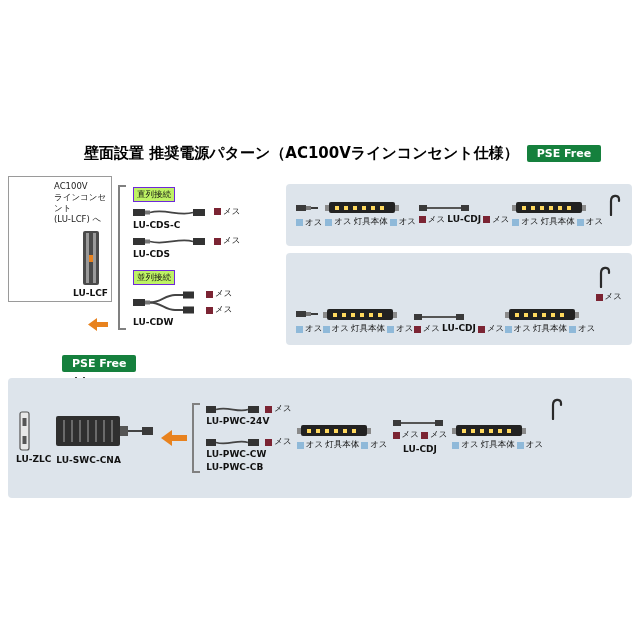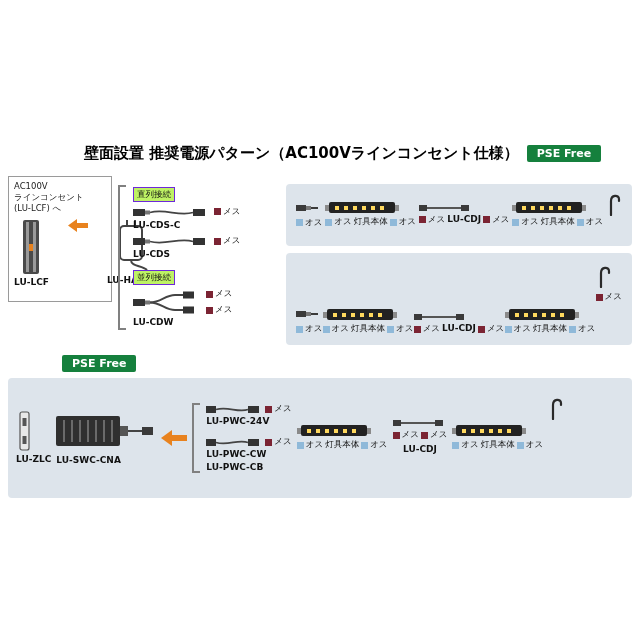--- a/index.html
+++ b/index.html
@@ -14,22 +14,22 @@
   .plabel { font-size:9px; font-weight:700; white-space:nowrap; line-height:1.25; }
   .cap { font-size:8.5px; display:inline-flex; align-items:center; gap:2px; white-space:nowrap; }
   .sq { width:7px; height:7px; display:inline-block; flex:none; }
   .sq.m { background:#8fb9d9; }
   .sq.f { background:#7b2433; }
   .fix { font-size:8.5px; white-space:nowrap; }
 
   
   .acbox { position:absolute; left:8px; top:176px; width:104px; height:126px;
            background:#fff; border:1px solid #9a9a9a; padding:4px 3px 5px 5px; }
-  .note { font-size:8.5px; line-height:1.3; color:#222; }
-  .acrow { display:flex; gap:19px; margin-top:5px; }
+  .note { font-size:8.5px; line-height:1.3; color:#222;margin-left:40px; }
+  .acrow { display:flex; align-items:flex-end; gap:19px; margin-top:5px;flex-direction:column; }
   .acol { display:flex; flex-direction:column; align-items:center; gap:2px; }
   .arrow-mid { margin-bottom:26px; flex:none; }
 
   
   .cgroup { position:absolute; left:118px; top:185px; display:flex; }
   .bracket { width:8px; border:2px solid #808080; border-right:none; flex:none; }
   .cg-col { display:flex; flex-direction:column; gap:10px; padding:2px 0 2px 7px; }
   .subgroup { display:flex; flex-direction:column; gap:3px; align-items:flex-start; }
   .tag { border:1px solid #6d28d9; background:#bef264; font-size:8.5px; padding:0 3px; line-height:1.5; white-space:nowrap; }
   .citem { display:flex; flex-direction:column; gap:1px; }

